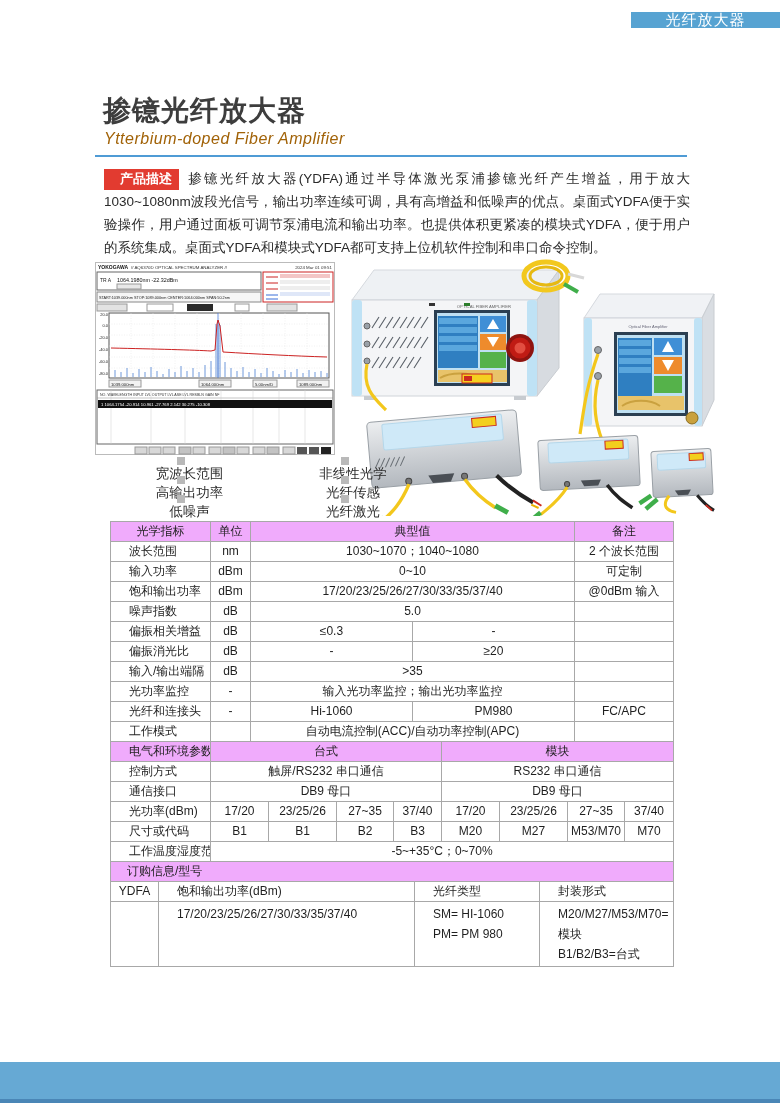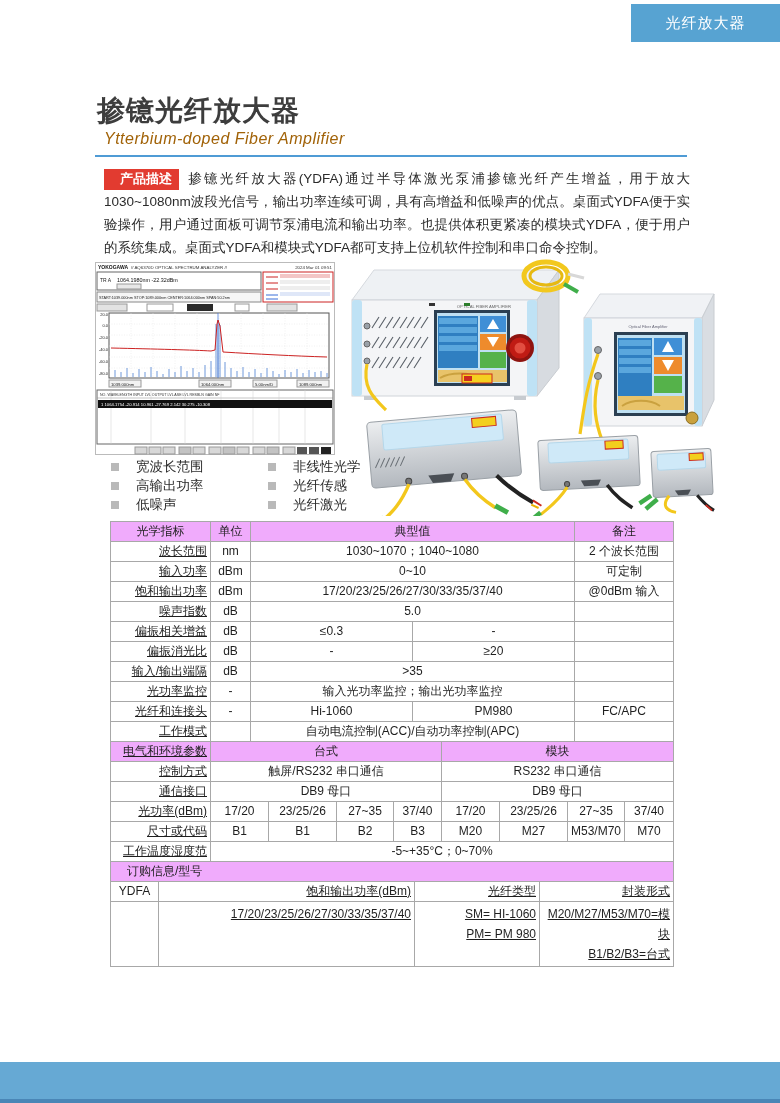--- a/index.html
+++ b/index.html
@@ -4,27 +4,27 @@
 <style>
   html,body { margin:0; padding:0; }
   body {
     width:780px; height:1103px; position:relative; overflow:hidden;
     background:#ffffff;
     font-family:"Liberation Sans","DejaVu Sans",sans-serif;
     color:#333;
   }
   
   .cat-tab {
-    position:absolute; left:631px; top:4px; width:149px; height:38px;
+    position:absolute; left:631px; top:12px; width:149px; height:16px;
     background:#57a3d2; color:#fff; font-size:15px;
     display:flex; align-items:center; justify-content:center; letter-spacing:1px;
   }
   
   .page-title {
-    position:absolute; left:97px; top:92px; font-size:28px; font-weight:600;
+    position:absolute; left:103px; top:92px; font-size:28px; font-weight:600;
     color:#3d3d3d; letter-spacing:1px;
   }
   .page-subtitle {
     position:absolute; left:104px; top:130px; font-size:16px; font-style:italic;
     color:#a16207; letter-spacing:0.5px;
   }
   .title-rule {
     position:absolute; left:95px; top:155px; width:592px; height:2px; background:#4f9bd5;
   }
   
@@ -39,34 +39,34 @@
   
   .spectrum { position:absolute; left:95px; top:262px; }
   
   .photo { position:absolute; left:334px; top:248px; }
   
   .features {
     position:absolute; left:111px; top:457px; width:330px;
     display:grid; grid-template-columns:157px 170px; grid-auto-rows:19px;
     font-size:13.5px; color:#2b2b2b;
   }
-  .feature-item { display:flex; align-items:center; }
+  .feature-item { display:flex; align-items:center;flex-direction:column; }
   .bullet {
     width:8px; height:8px; background:#b9b9b9; margin-right:17px; flex:0 0 8px;
   }
   
   .tables { position:absolute; left:110px; top:521px; }
   table { border-collapse:collapse; table-layout:fixed; width:563px; }
   table + table { margin-top:-1px; }
   td {
     border:1px solid #a8a8a8; font-size:12px; color:#1f1f1f; text-align:center;
     padding:2px 3px; height:15px; line-height:15px; white-space:nowrap; overflow:hidden;
   }
   td.h { background:#f0abfc;margin-left:12px; }
-  td.l { text-align:right; padding-left:6px;text-decoration:underline; }
+  td.l { text-align:left; padding-left:18px; }
   td.lp { text-align:left; padding-left:16px; }
   td.tall { vertical-align:top; height:40px; line-height:20px; white-space:normal; }
   
   .footer {
     position:absolute; left:0; top:1062px; width:780px; height:37px;
     background:#66a9d4; border-bottom:4px solid #4a86b6;
   }
 </style>
 </head>
 <body>

